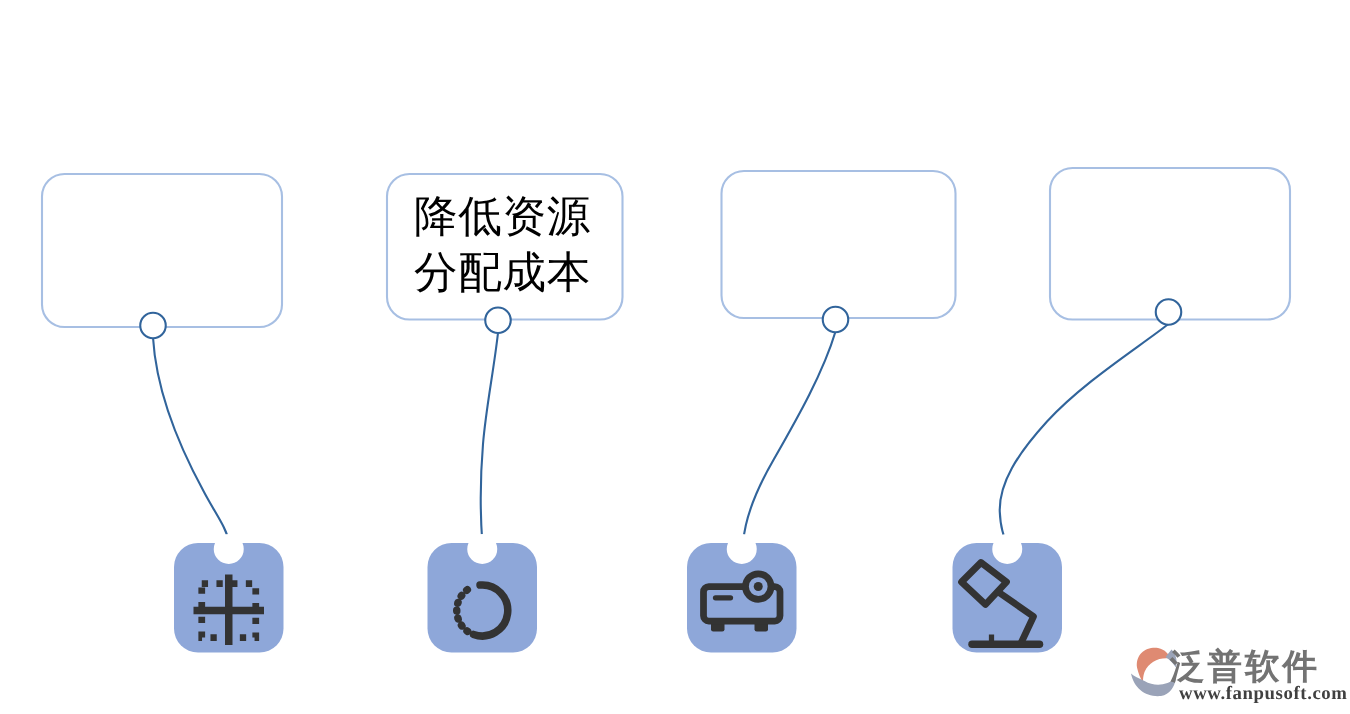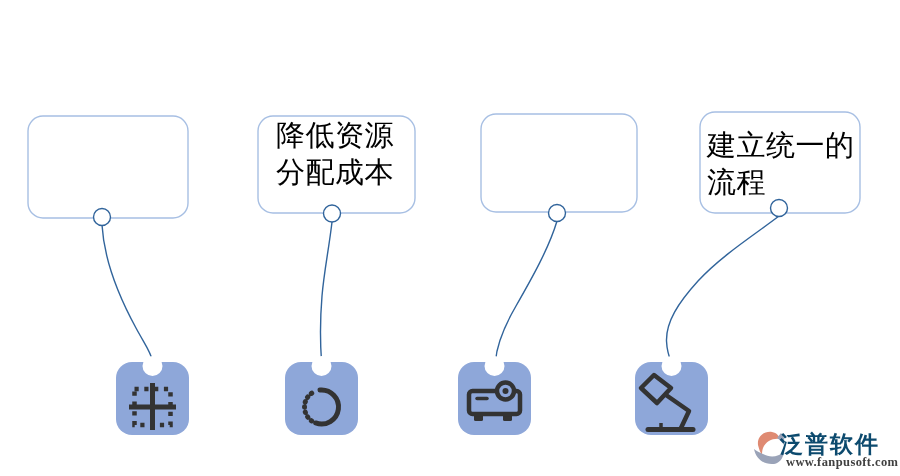--- a/index.html
+++ b/index.html
@@ -7,27 +7,27 @@
     position:relative;width:900px;height:476px;background:#ffffff;overflow:hidden;
     font-family:"Liberation Sans", sans-serif;
   }
   .layer{position:absolute;left:0;top:0;}
   .node-label{
     position:absolute;
     font-size:29px;line-height:37px;color:#000;
     white-space:pre-line;letter-spacing:0.5px;
   }
   .lbl-1{left:38px;top:127px;width:150px;}
-  .lbl-2{left:276px;top:117px;width:140px;}
+  .lbl-2{left:276px;top:127px;width:140px;}
   .lbl-3{left:488px;top:124px;width:150px;}
   .lbl-4{left:707px;top:127px;width:152px;}
   .watermark{position:absolute;left:744px;top:427px;width:156px;height:46px;}
   .wm-brand{
     position:absolute;left:36px;top:2px;
-    font-size:23px;font-weight:600;letter-spacing:2px;color:#0c4a6e;
+    font-size:23px;font-weight:600;letter-spacing:2px;color:#737373;
     font-family:"Liberation Serif", serif;
   }
   .wm-url{
     position:absolute;left:42px;top:28px;
     font-size:12.5px;font-weight:bold;letter-spacing:0.4px;color:#404040;
     font-family:"Liberation Serif", serif;
   }
 </style>
 </head>
 <body>
@@ -94,21 +94,19 @@
 
     <g transform="translate(751,430)">
       <path d="M7,15 C6,6 13,1 21,2 C26,3 28,6 29,9 C22,8 15,11 12,18 C11,21 11,23 11,25 C9,22 8,19 7,15 Z" fill="#df8a72"></path>
       <path d="M3,19 C5,29 13,35 23,34 C29,33 32,28 33,22 C27,27 19,28 12,24 C8,22 5,21 3,19 Z" fill="#9aa3b8"></path>
       <path d="M30,3 C33,6 34,10 33,15 C31,12 29,10 26,8 Z" fill="#9aa3b8"></path>
     </g>
   </svg>
 
   <div class="node-label lbl-2">降低资源
 分配成本</div>
-  <div class="node-label lbl-4">建立统一的
-流程</div>
 
   <div class="watermark">
     <div class="wm-brand">泛普软件</div>
     <div class="wm-url">www.fanpusoft.com</div>
   </div>
 
 </div>
 
 </body></html>

